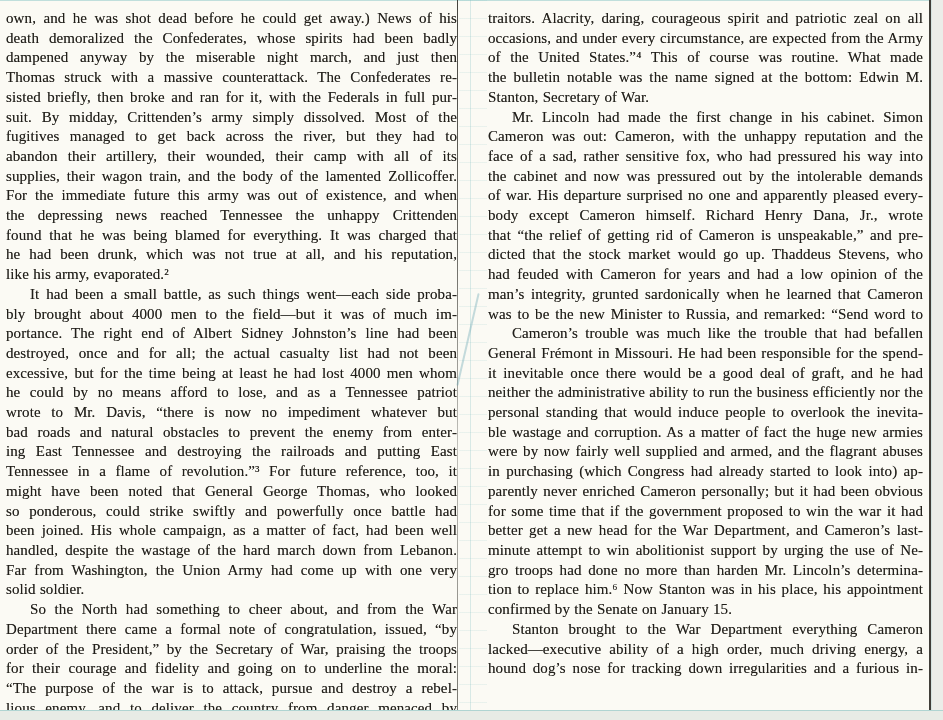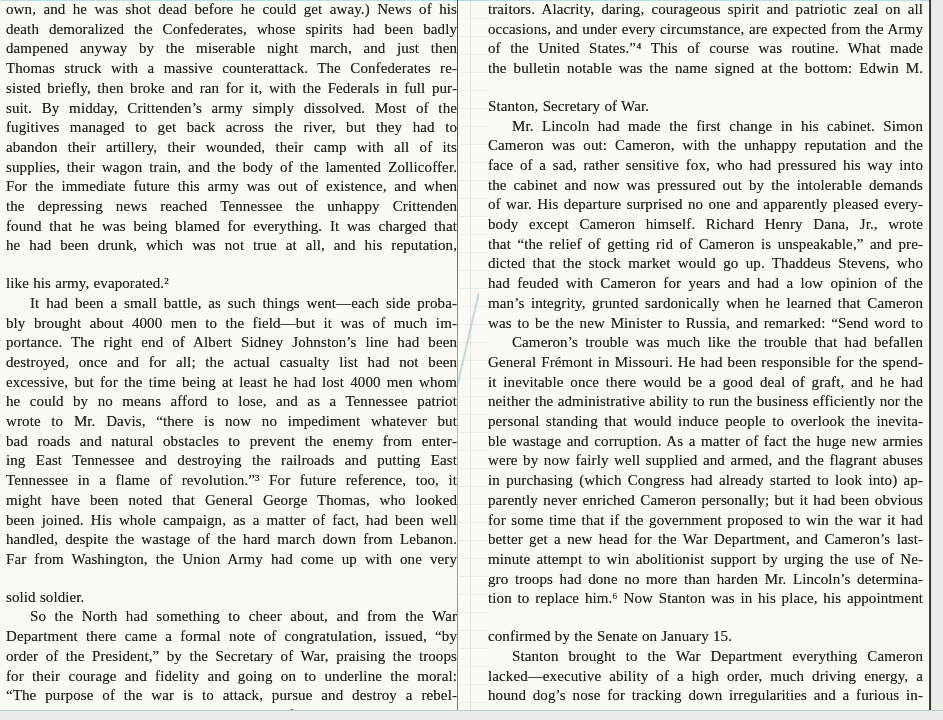--- a/index.html
+++ b/index.html
@@ -2,31 +2,31 @@
 <html><head>
 <meta charset="utf-8">
 <style>
   html,body{margin:0;padding:0;background:#d8d8d4;}
   .page{
     position:relative;width:943px;height:720px;overflow:hidden;
     background:#fbfaf4;
     font-family:"Liberation Serif","DejaVu Serif",serif;
     color:#211f1a;
   }
-  .col{position:absolute;top:0;height:718px;padding-top:0;box-sizing:border-box;}
+  .col{position:absolute;top:0;height:718px;padding-top:9px;box-sizing:border-box;}
   .col-left{left:6px;width:451px;}
   .col-right{left:488px;width:435px;}
   .line{
     font-size:15px;line-height:19.7px;
     text-align:justify;text-align-last:justify;text-justify:inter-word;
     word-spacing:0.4px;letter-spacing:0.1px;
     text-shadow:0 0 0.5px rgba(30,28,24,0.55);
     white-space:normal;
   }
-  .line.para-end{text-align-last:left;margin-top:18px;}
+  .line.para-end{text-align-last:left;}
   .line.indent{text-indent:24px;}
   
   .gutter{
     position:absolute;left:459px;top:0;width:28px;height:720px;
     background:
       linear-gradient(to right, transparent 11px, rgba(125,190,192,0.28) 11px, rgba(125,190,192,0.28) 12px, transparent 12px),
       repeating-linear-gradient(to bottom, rgba(125,190,192,0.14) 0px, rgba(125,190,192,0.14) 1px, transparent 1px, transparent 18px);
   }
   .crease{
     position:absolute;left:8px;top:292px;width:2px;height:95px;
@@ -76,20 +76,21 @@
       <div class="line">bly brought about 4000 men to the field—but it was of much im-</div>
       <div class="line">portance. The right end of Albert Sidney Johnston’s line had been</div>
       <div class="line">destroyed, once and for all; the actual casualty list had not been</div>
       <div class="line">excessive, but for the time being at least he had lost 4000 men whom</div>
       <div class="line">he could by no means afford to lose, and as a Tennessee patriot</div>
       <div class="line">wrote to Mr. Davis, “there is now no impediment whatever but</div>
       <div class="line">bad roads and natural obstacles to prevent the enemy from enter-</div>
       <div class="line">ing East Tennessee and destroying the railroads and putting East</div>
       <div class="line">Tennessee in a flame of revolution.”³ For future reference, too, it</div>
       <div class="line">might have been noted that General George Thomas, who looked</div>
+      <div class="line">so ponderous, could strike swiftly and powerfully once battle had</div>
       <div class="line">been joined. His whole campaign, as a matter of fact, had been well</div>
       <div class="line">handled, despite the wastage of the hard march down from Lebanon.</div>
       <div class="line">Far from Washington, the Union Army had come up with one very</div>
       <div class="line para-end">solid soldier.</div>
       <div class="line indent">So the North had something to cheer about, and from the War</div>
       <div class="line">Department there came a formal note of congratulation, issued, “by</div>
       <div class="line">order of the President,” by the Secretary of War, praising the troops</div>
       <div class="line">for their courage and fidelity and going on to underline the moral:</div>
       <div class="line">“The purpose of the war is to attack, pursue and destroy a rebel-</div>
       <div class="line">lious enemy, and to deliver the country from danger menaced by</div>

